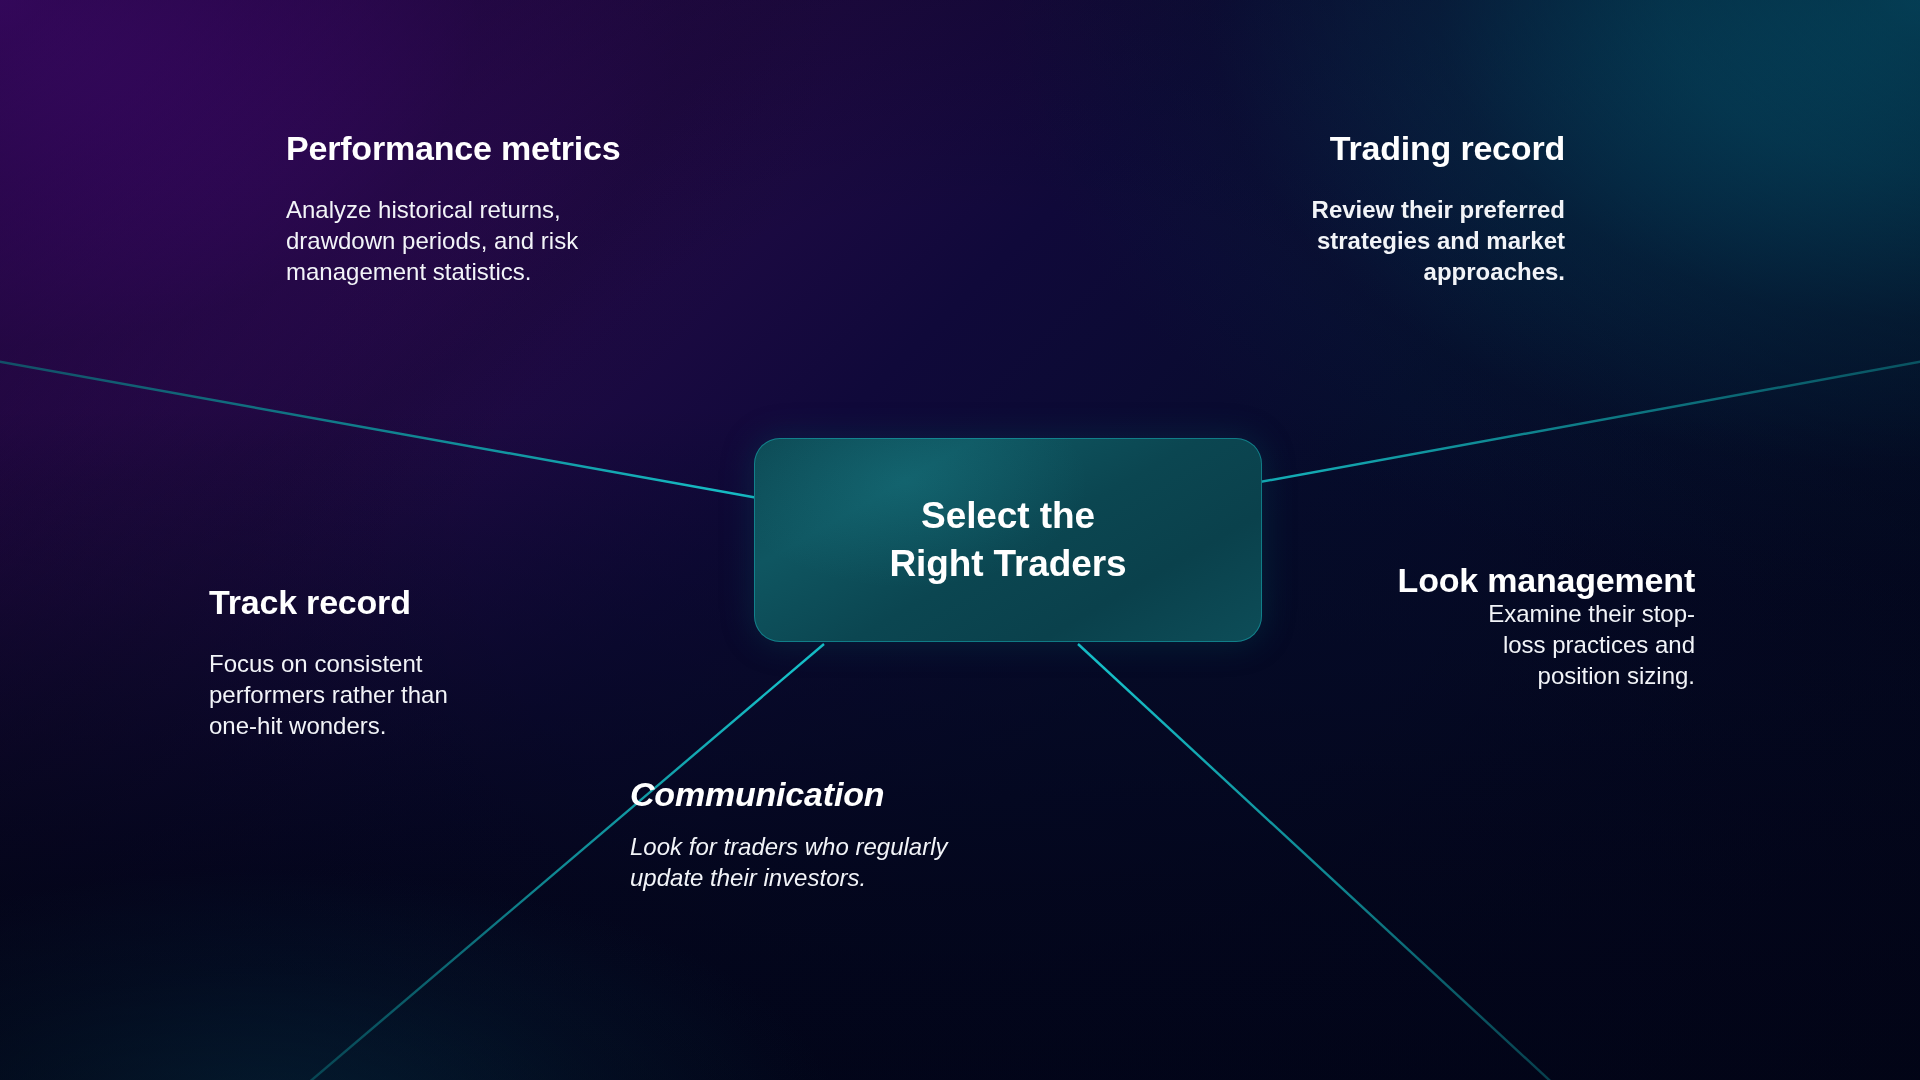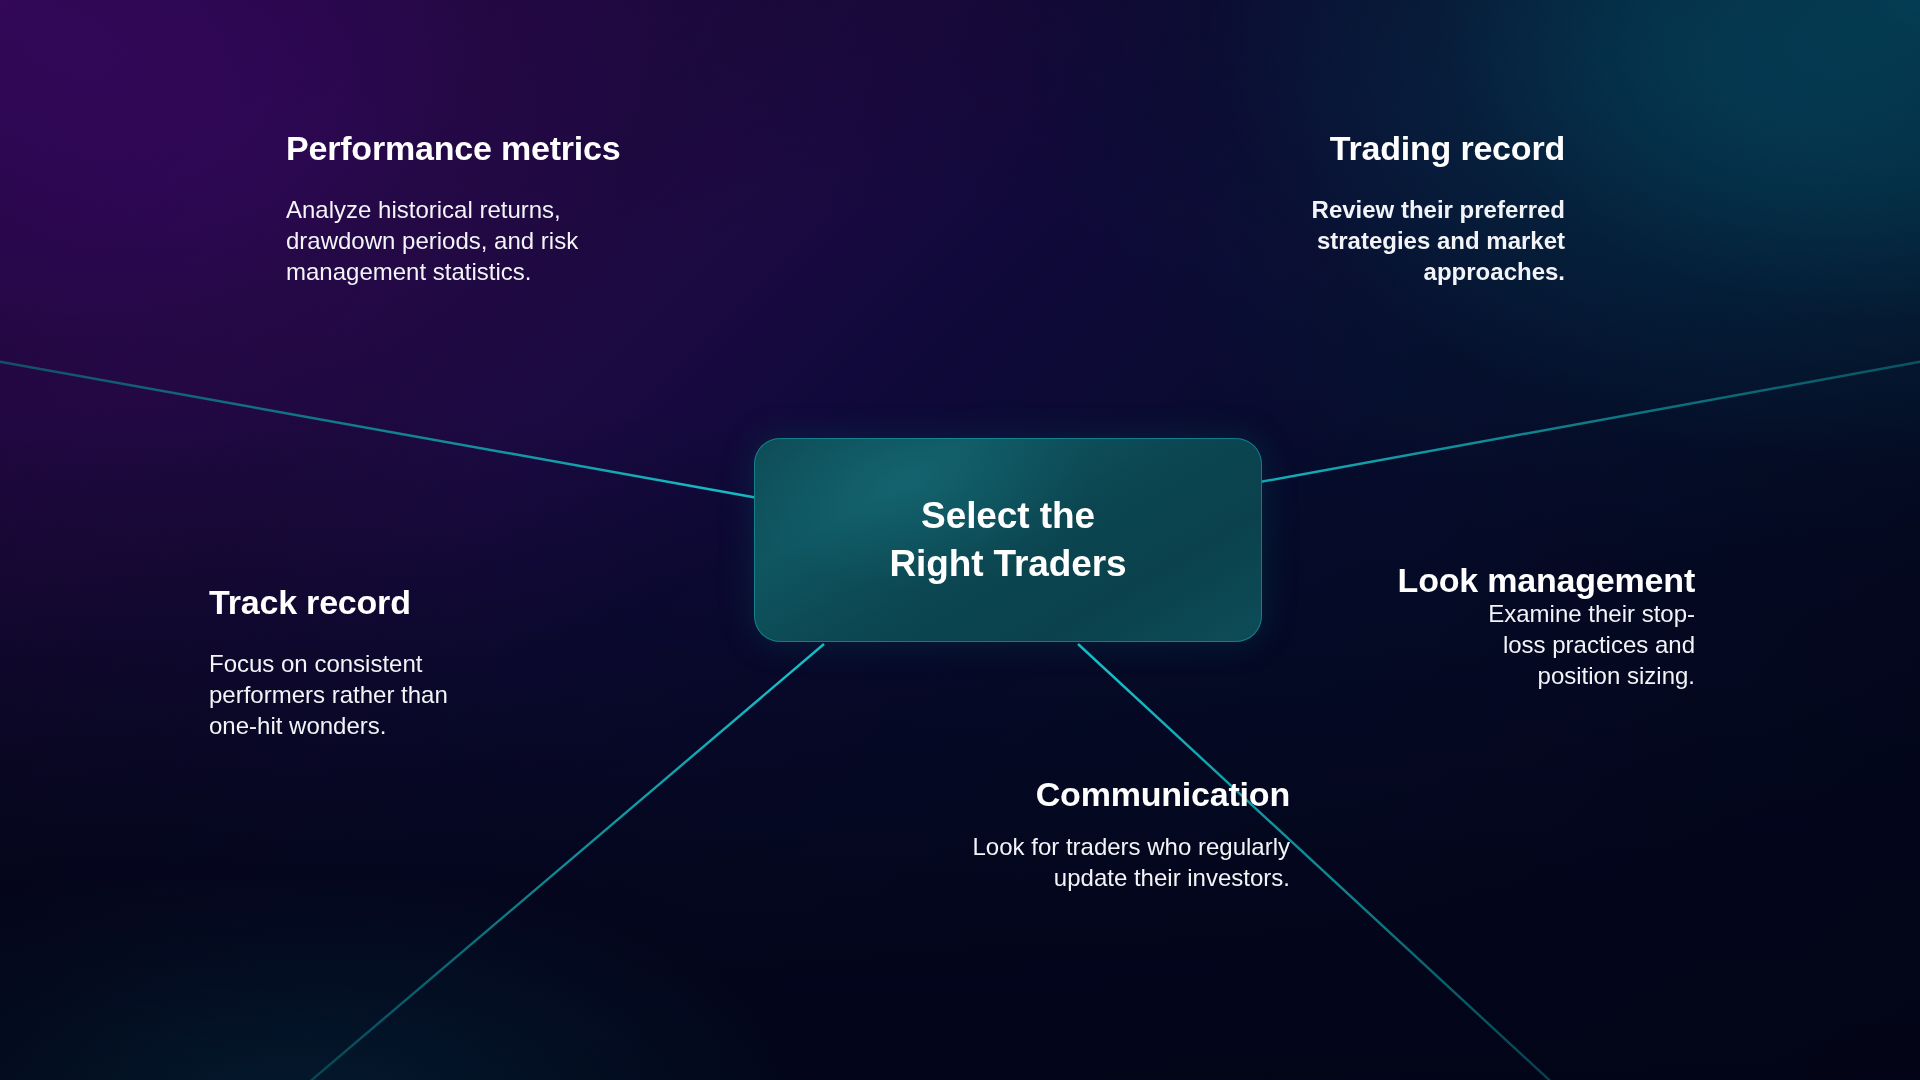--- a/index.html
+++ b/index.html
@@ -126,21 +126,21 @@
 
   .b-trading { left: 1075px; top: 130px; width: 490px; text-align: right; }
   .b-trading .branch-body { margin-top: 28px; font-weight: bold; }
 
   .b-track { left: 209px; top: 561px; width: 430px; text-align: left; margin-top: 23px; }
   .b-track .branch-body { margin-top: 28px; }
 
   .b-risk { left: 1240px; top: 562px; width: 455px; text-align: right; }
   .b-risk .branch-body { }
 
-  .b-comm { left: 630px; top: 776px; width: 660px; text-align: right; }
+  .b-comm { left: 630px; top: 776px; width: 660px; text-align: left; font-style: italic; }
   .b-comm .branch-body { margin-top: 19px; }
 </style>
 </head>
 <body>
 
 <div id="stage">
 
   <div class="bg-base"></div>
   <div class="bg-purple"></div>
   <div class="bg-teal"></div>

